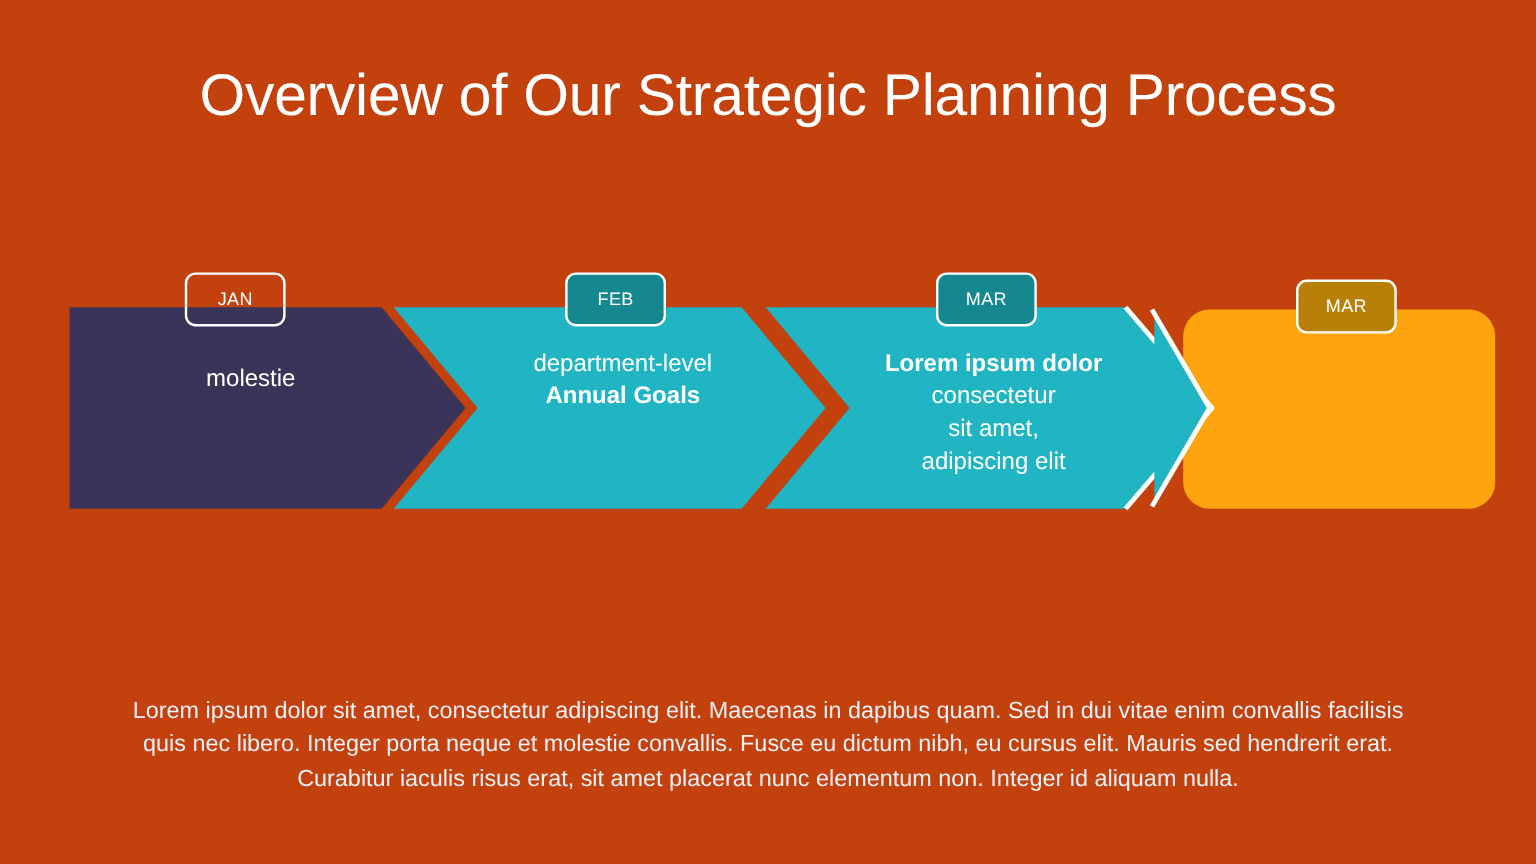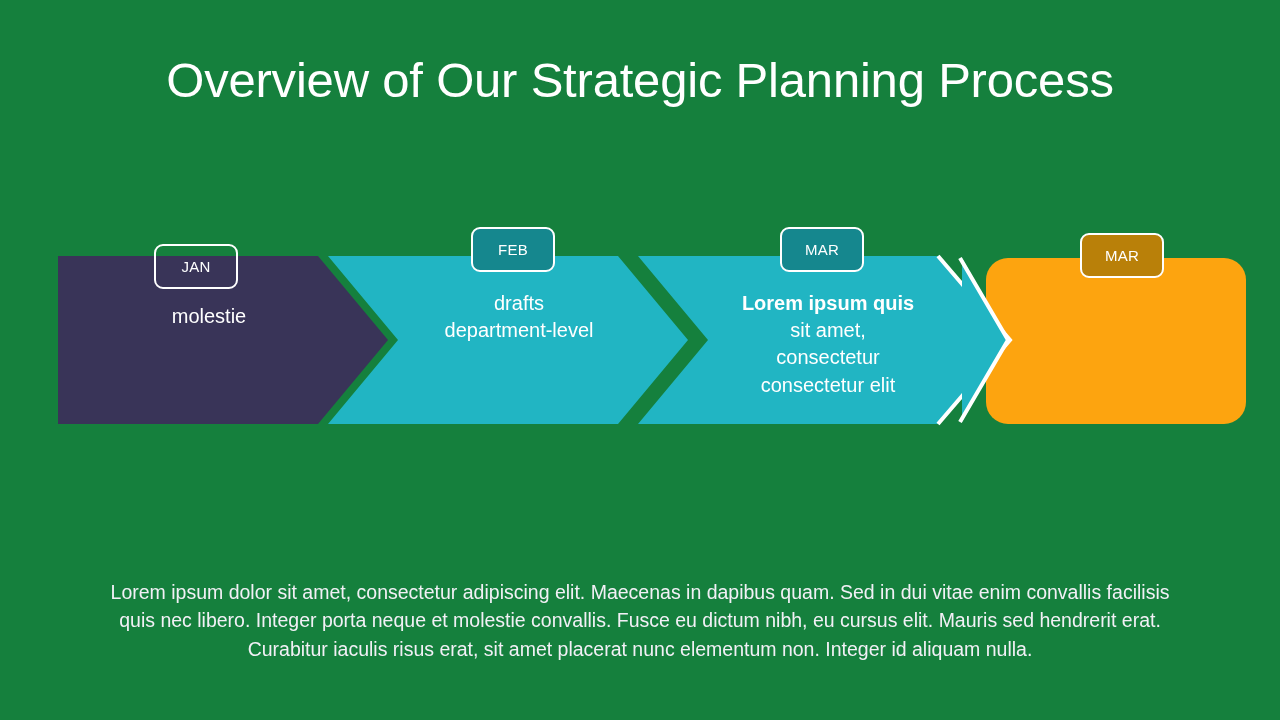--- a/index.html
+++ b/index.html
@@ -104,64 +104,64 @@
     color: #f2f0f6;
     font-size: 19.5px;
     font-weight: 400;
     line-height: 1.45;
     margin-top: 32px;
   }
 </style>
 </head>
 <body style="background: rgb(30, 18, 56);">
 
-<div class="slide" style="background: #15803d;">
+<div class="slide" style="background: #c2410c;">
 
   <div class="slide-title">Overview of Our Strategic Planning Process</div>
 
   <div class="process">
 
     <svg class="chev-svg" viewBox="0 0 1280 720">
 
       <path id="shape-1" d="M 58,256 L 318,256 L 388,340 L 318,424 L 58,424 Z" fill="#393458"></path>
 
       <path id="shape-2" d="M 328,256 L 618,256 L 688,340 L 618,424 L 328,424 L 398,340 Z" fill="#21b5c3"></path>
 
       <path id="shape-3" d="M 638,256 L 938,256 L 1010,340 L 938,424 L 638,424 L 708,340 Z" fill="#21b5c3"></path>
 
       <rect id="shape-4" x="986" y="258" width="260" height="166" rx="22" ry="22" fill="#fda40f"></rect>
 
       <path id="shape-3-tip-outline" d="M 938,256 L 1010,340 L 938,424" fill="none" stroke="#ffffff" stroke-width="4"></path>
       <path id="shape-3-tip-fill" d="M 962,258 L 1008,340 L 962,422 L 962,258 Z" fill="#21b5c3"></path>
       <path id="shape-3-tip-outline2" d="M 960,258 L 1008,340 L 960,422" fill="none" stroke="#ffffff" stroke-width="4"></path>
     </svg>
 
-    <div class="badge" id="badge-1" style="background: transparent; border-color: rgb(255, 255, 255); margin-top: 17px;">
+    <div class="badge" id="badge-1" style="background: transparent; border-color: rgb(255, 255, 255);">
       <span>JAN</span>
     </div>
     <div class="step-text" id="step-text-1">
       <span class="ln">molestie</span>
     </div>
 
     <div class="badge" id="badge-2" style="background: rgb(21, 135, 142); border-color: rgb(255, 255, 255);">
       <span>FEB</span>
     </div>
     <div class="step-text" id="step-text-2">
-      <span class="ln">drafts</span>
       <span class="ln">department-level</span>
+      <b class="ln">Annual Goals</b>
     </div>
 
     <div class="badge" id="badge-3" style="background: rgb(21, 135, 142); border-color: rgb(255, 255, 255);">
       <span>MAR</span>
     </div>
     <div class="step-text" id="step-text-3">
-      <b class="ln">Lorem ipsum quis</b>
+      <b class="ln">Lorem ipsum dolor</b>
+      <span class="ln">consectetur</span>
       <span class="ln">sit amet,</span>
-      <span class="ln">consectetur</span>
-      <span class="ln">consectetur elit</span>
+      <span class="ln">adipiscing elit</span>
     </div>
 
     <div class="badge" id="badge-4" style="background: rgb(185, 128, 9); border-color: rgb(255, 255, 255);">
       <span>MAR</span>
     </div>
 
   </div>
 
   <div class="footer-text">Lorem ipsum dolor sit amet, consectetur adipiscing elit. Maecenas in dapibus quam. Sed in dui vitae enim convallis facilisis quis nec libero. Integer porta neque et molestie convallis. Fusce eu dictum nibh, eu cursus elit. Mauris sed hendrerit erat.  Curabitur iaculis risus erat, sit amet placerat nunc elementum non. Integer id aliquam nulla.</div>
 

